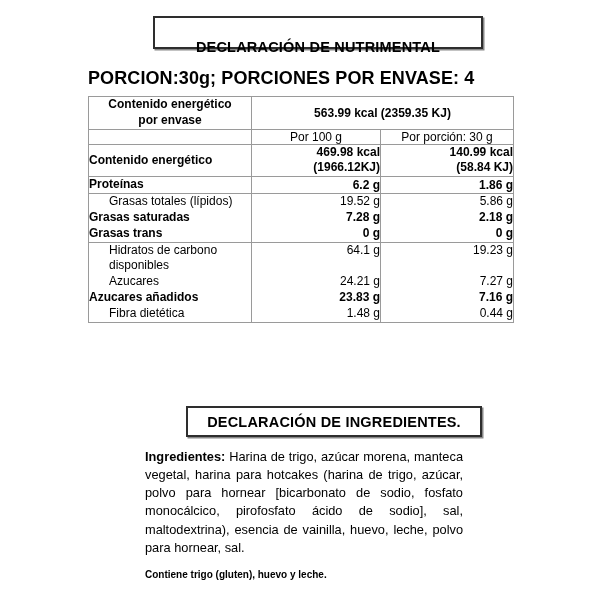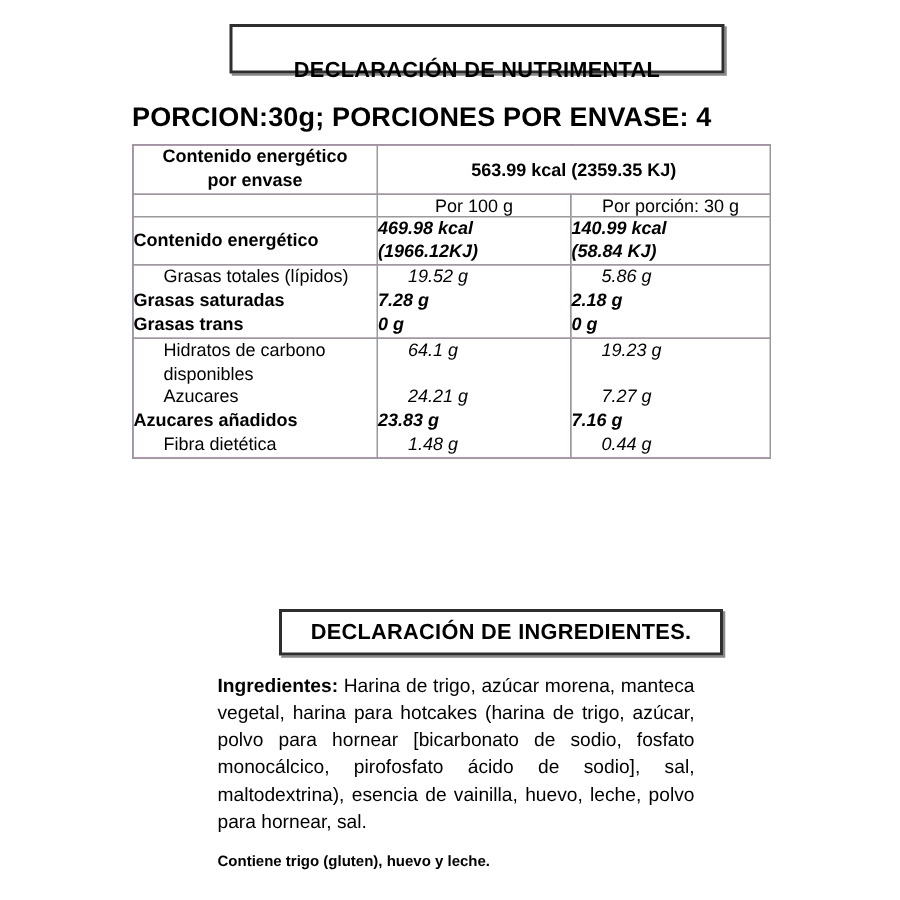--- a/index.html
+++ b/index.html
@@ -78,21 +78,21 @@
     vertical-align: middle;
     font-size: 12px;
     background: #ffffff;
   }
   
   .col-label  { width: 163px; }
   .col-100g   { width: 129px; }
   .col-port   { width: 133px; }
 
   .cell-pad-l { padding: 3px 4px 3px 8px; }
-  .cell-c     { text-align: left; padding: 3px 4px; font-style: italic; }
+  .cell-c     { text-align: right; padding: 3px 4px; }
 
   .b   { font-weight: bold; }
   .n   { font-weight: normal; margin-left: 20px; }
 
   .line { display: block; line-height: 1.32; }
 
   .row-top-strong > td { border-top: 1.5px solid #1a1a1a; }
 
   .hdr-energy-label {
     text-align: center;
@@ -175,20 +175,27 @@
       <td class="cell-c b">
         <span class="line">469.98 kcal</span>
         <span class="line">(1966.12KJ)</span>
       </td>
       <td class="cell-c b">
         <span class="line">140.99 kcal</span>
         <span class="line">(58.84 KJ)</span>
       </td>
     </tr>
 
+    <tr class="row-top-strong">
+      <td class="cell-pad-l b">
+        <span class="line">Proteínas</span>
+      </td>
+      <td class="cell-c b">6.2 g</td>
+      <td class="cell-c b">1.86 g</td>
+    </tr>
 
     <tr class="row-top-strong">
       <td class="cell-pad-l">
         <span class="line n">Grasas totales (lípidos)</span>
         <span class="line b">Grasas saturadas</span>
         <span class="line b">Grasas trans</span>
       </td>
       <td class="cell-c">
         <span class="line n">19.52 g</span>
         <span class="line b">7.28 g</span>

